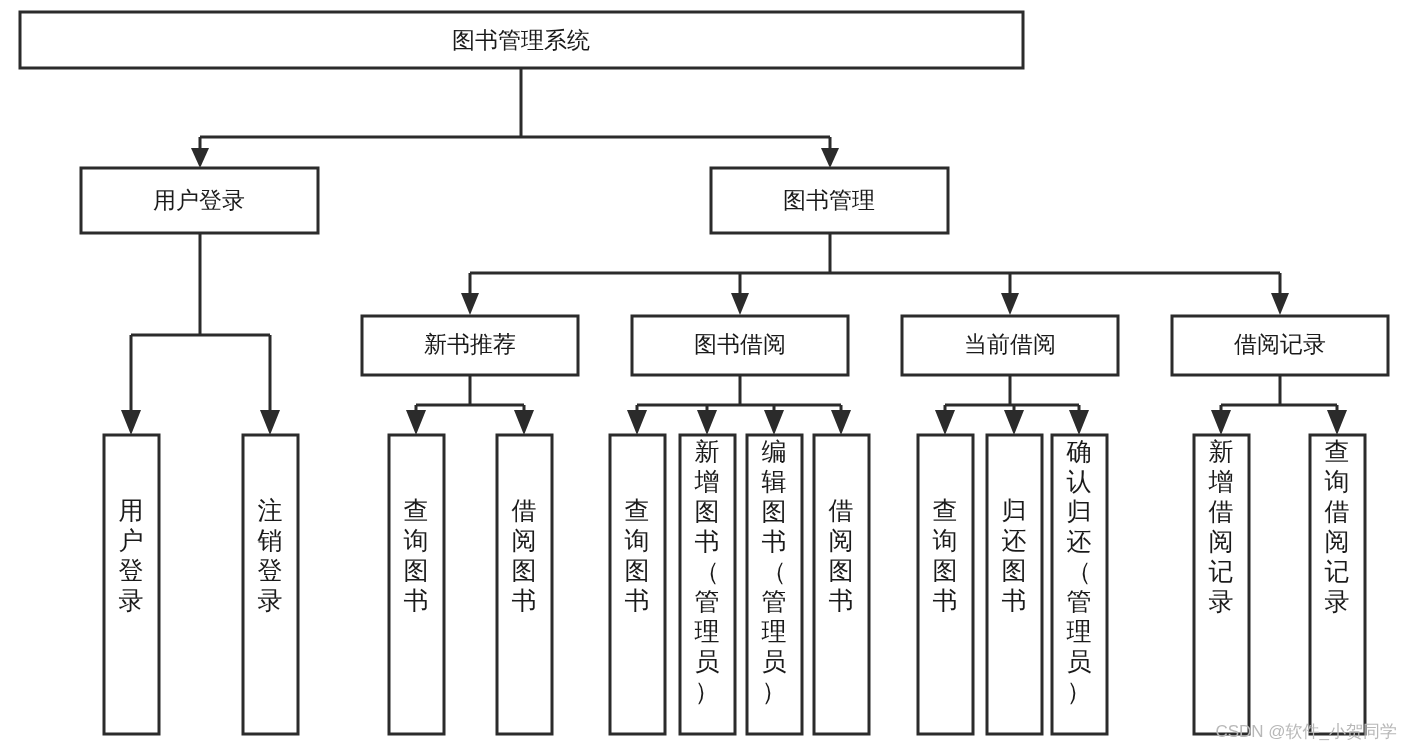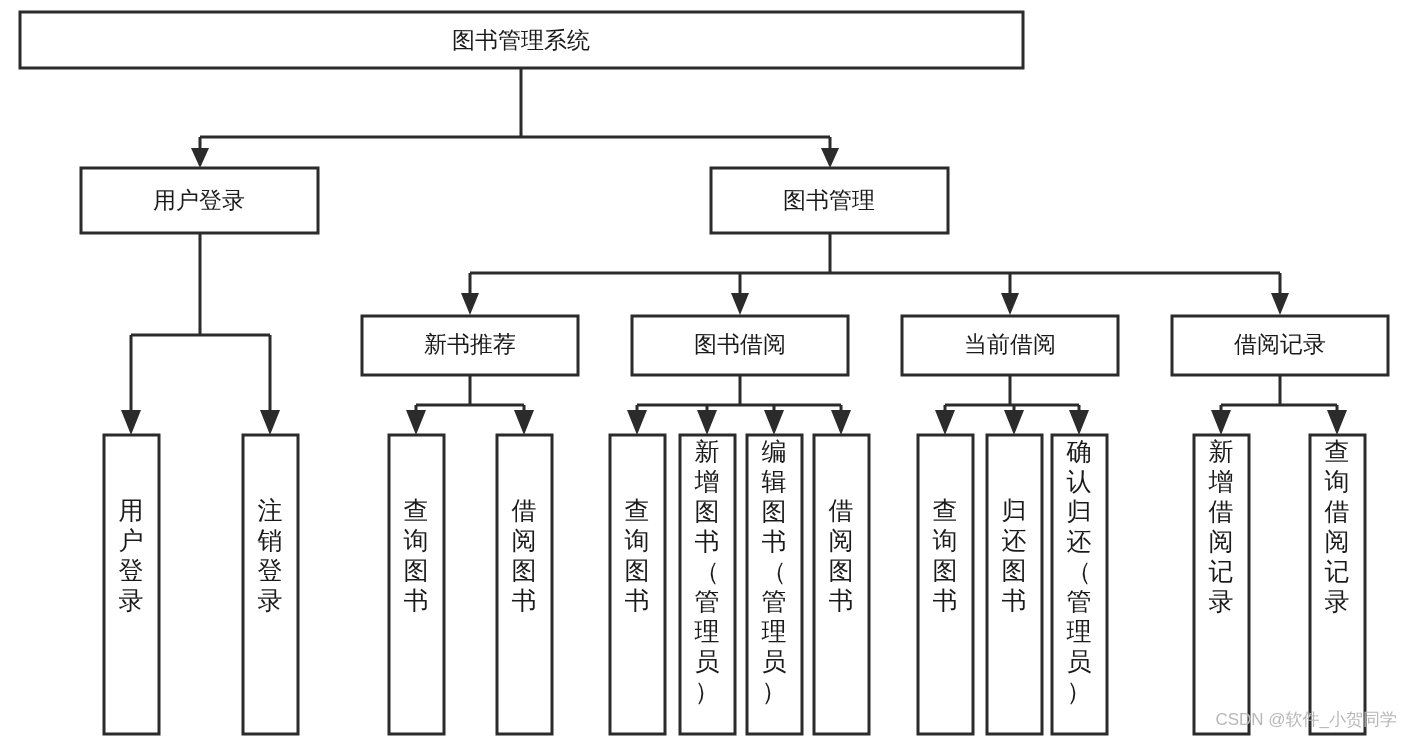--- a/index.html
+++ b/index.html
@@ -44,21 +44,21 @@
     stroke-width: 3;
     fill: none;
   }
   .arrow-head {
     fill: #2b2b2b;
     stroke: none;
   }
   .watermark {
     position: absolute;
     right: 8px;
-    bottom: 16px;
+    bottom: 4px;
     font-family: "Liberation Sans", "DejaVu Sans", sans-serif;
     font-size: 17px;
     color: #b8b8b8;
     white-space: nowrap;
     pointer-events: none;
   }
 </style>
 </head>
 <body>
 

